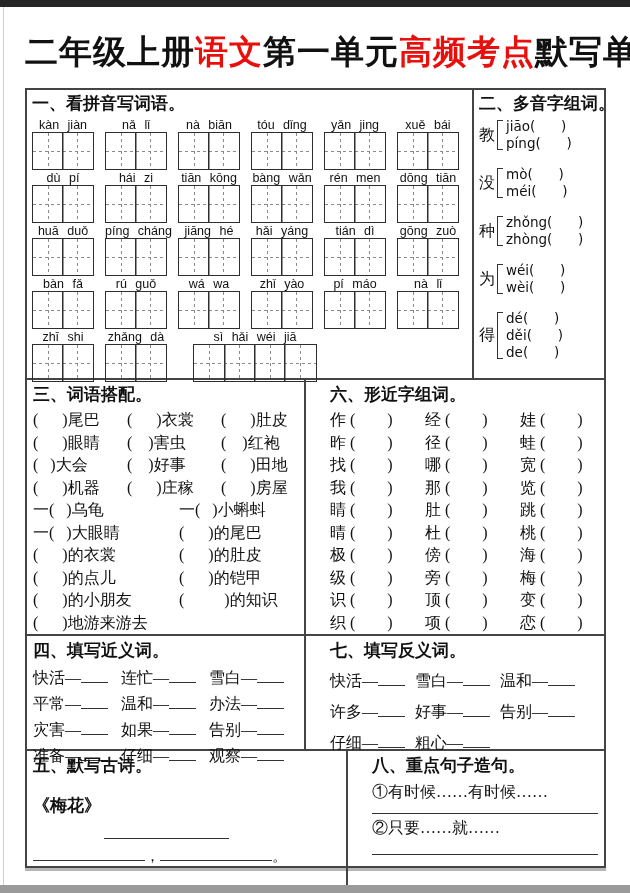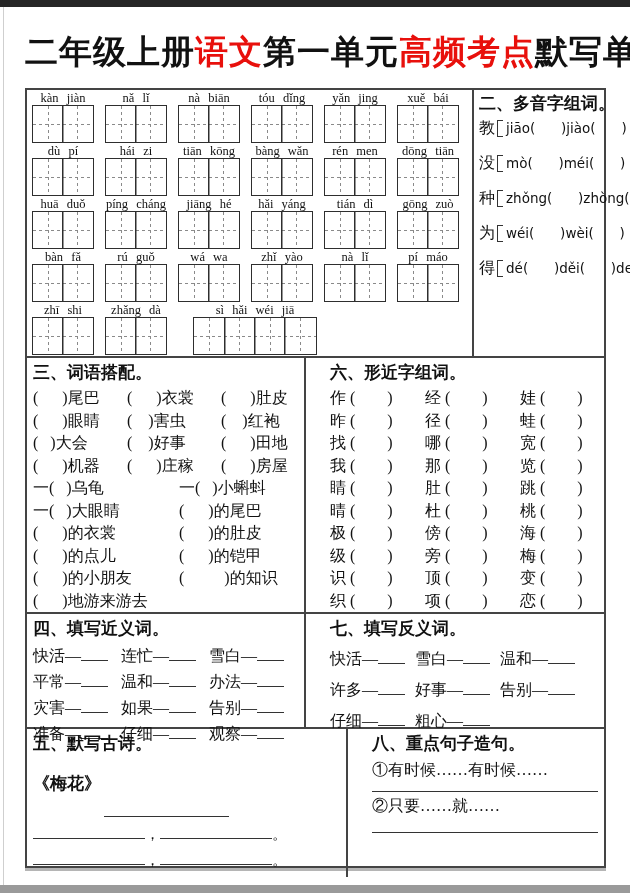--- a/index.html
+++ b/index.html
@@ -23,21 +23,21 @@
   .colR1{flex:1;border-left:2px solid #444;box-sizing:border-box;padding:1px 2px 0 5px;}
   .colL2{width:277px;box-sizing:border-box;padding:2px 4px 0 6px;}
   .colR2{flex:1;border-left:2px solid #444;box-sizing:border-box;padding:2px 6px 0 24px;}
 
   .h{font-size:17px;font-weight:700;margin:1px 0 3px 0;white-space:pre;}
 
   
   .pyrow{display:flex;margin-bottom:1px;}
   .pi{width:62px;margin-right:11px;text-align:center;}
   .pi.w4{width:124px;padding-left:15px;}
-  .py{font-family:Liberation Serif, serif;font-size:12.5px;line-height:14px;height:14px;
+  .py{font-family:Liberation Sans, sans-serif;font-size:12.5px;line-height:14px;height:14px;
       white-space:pre;word-spacing:5px;}
   .grid{height:38px;box-sizing:border-box;border:1.5px solid #2e2e2e;}
   .g2{width:62px;background:
       linear-gradient(#2e2e2e,#2e2e2e) 50% 0/1.5px 100% no-repeat,
       repeating-linear-gradient(90deg,#8a8a8a 0 3px,transparent 3px 6px) 0 50%/100% 1px no-repeat,
       repeating-linear-gradient(180deg,#8a8a8a 0 3px,transparent 3px 6px) 25% 0/1px 100% no-repeat,
       repeating-linear-gradient(180deg,#8a8a8a 0 3px,transparent 3px 6px) 75% 0/1px 100% no-repeat;}
   .g4{width:124px;background:
       linear-gradient(#2e2e2e,#2e2e2e) 25% 0/1.5px 100% no-repeat,
       linear-gradient(#2e2e2e,#2e2e2e) 50% 0/1.5px 100% no-repeat,
@@ -46,21 +46,21 @@
       repeating-linear-gradient(180deg,#8a8a8a 0 3px,transparent 3px 6px) 12.5% 0/1px 100% no-repeat,
       repeating-linear-gradient(180deg,#8a8a8a 0 3px,transparent 3px 6px) 37.5% 0/1px 100% no-repeat,
       repeating-linear-gradient(180deg,#8a8a8a 0 3px,transparent 3px 6px) 62.5% 0/1px 100% no-repeat,
       repeating-linear-gradient(180deg,#8a8a8a 0 3px,transparent 3px 6px) 87.5% 0/1px 100% no-repeat;}
 
   
   .dy{display:flex;align-items:center;margin:0 0 14px 0;}
   .dc{font-size:16px;width:18px;flex:0 0 18px;}
   .br{align-self:stretch;width:5px;flex:0 0 5px;border:1.5px solid #333;border-right:none;
       margin:2px 3px 2px 0;}
-  .drs{display:flex;justify-content:center;}
+  .drs{display:flex;flex-direction:column;justify-content:center;}
   .rd{font-family:"DejaVu Sans", sans-serif;font-size:13.5px;line-height:17px;white-space:pre;}
 
   
   .s3r,.s6r{line-height:22.5px;font-size:16px;white-space:pre;}
   .s3r span,.s6r span{white-space:pre;}
   .m{display:inline-block;width:94px;}
   .m2{display:inline-block;width:146px;}
   .f{display:inline-block;width:95px;}
 
   
@@ -88,20 +88,21 @@
 <div>
   <div class="topbar"></div>
   <div class="leftedge"></div>
 
   <h1 class="title"><span>二年级上册</span><span class="red">语文</span><span>第一单元</span><span class="red">高频考点</span><span>默写单</span></h1>
 
   <div class="sheet">
 
     <div class="rowA">
       <div class="colL1">
+        <div class="h">一、看拼音写词语。</div>
 
         <div class="pyrow">
           <div class="pi">
               <div class="py">kàn jiàn</div>
               <div class="grid g2"></div>
             </div>
           <div class="pi">
               <div class="py">nǎ lǐ</div>
               <div class="grid g2"></div>
             </div>
@@ -188,25 +189,25 @@
             </div>
           <div class="pi">
               <div class="py">wá wa</div>
               <div class="grid g2"></div>
             </div>
           <div class="pi">
               <div class="py">zhǐ yào</div>
               <div class="grid g2"></div>
             </div>
           <div class="pi">
+              <div class="py">pí máo</div>
+              <div class="grid g2"></div>
+            </div>
+          <div class="pi">
               <div class="py">nà lǐ</div>
-              <div class="grid g2"></div>
-            </div>
-          <div class="pi">
-              <div class="py">pí máo</div>
               <div class="grid g2"></div>
             </div>
         </div>
 
         <div class="pyrow">
           <div class="pi">
               <div class="py">zhī shi</div>
               <div class="grid g2"></div>
             </div>
           <div class="pi">
@@ -220,21 +221,21 @@
         </div>
       </div>
 
       <div class="colR1">
         <div class="h">二、多音字组词。</div>
         <div class="dy">
           <span class="dc">教</span>
           <span class="br"></span>
           <span class="drs">
             <span class="rd">jiāo(      )</span>
-            <span class="rd">jiào(      )</span>
+            <span class="rd">píng(      )</span>
           </span>
         </div>
         <div class="dy">
           <span class="dc">没</span>
           <span class="br"></span>
           <span class="drs">
             <span class="rd">mò(      )</span>
             <span class="rd">méi(      )</span>
           </span>
         </div>

